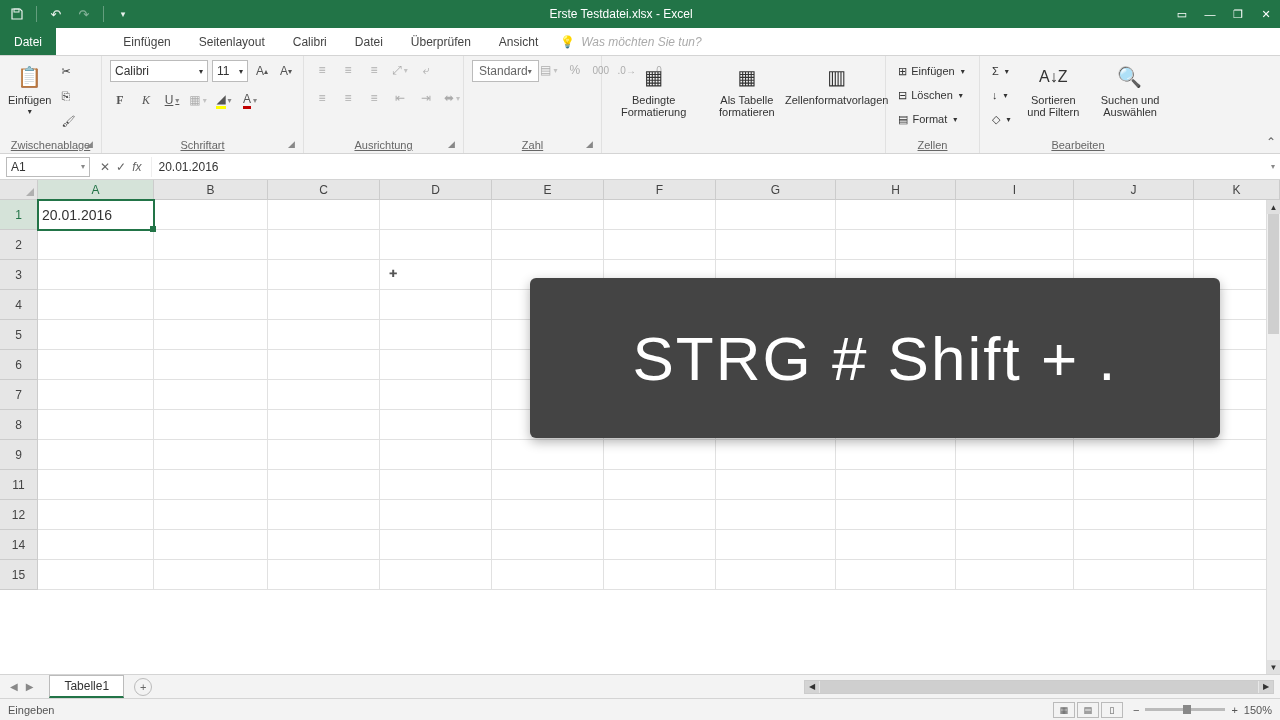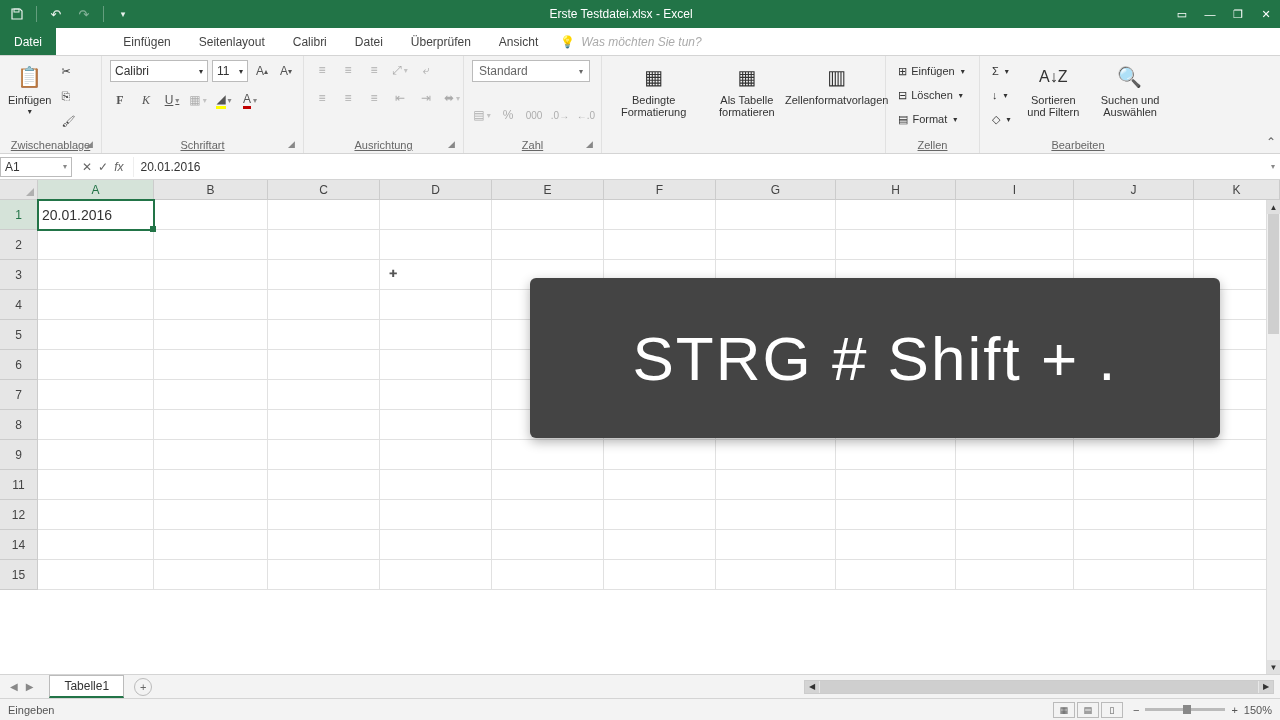--- a/index.html
+++ b/index.html
@@ -42,21 +42,21 @@
 .dd::after { content: "▾"; font-size: 8px; color: #888; margin-left: 2px; }
 .bold { font-weight: bold; font-family: Georgia, serif; }
 .italic { font-style: italic; font-family: Georgia, serif; }
 .underline { text-decoration: underline; }
 .dim { opacity: 0.45; }
 .fmt-sel { width: 118px; height: 22px; border: 1px solid #bbb; background: #fff; padding: 0 6px; font-size: 12px; display: flex; align-items: center; justify-content: space-between; color: #666; }
 .collapse-btn { position: absolute; right: 4px; bottom: 4px; font-size: 12px; color: #666; }
 
 
 .fxbar { height: 26px; border-bottom: 1px solid #d4d4d4; display: flex; align-items: center; background: #fff; }
-.namebox { width: 72px; height: 20px; border: 1px solid #bbb; padding: 0 4px; display: flex; align-items: center; justify-content: space-between; font-size: 12px; }
+.namebox { width: 84px; height: 20px; border: 1px solid #bbb; margin-left: 6px; padding: 0 4px; display: flex; align-items: center; justify-content: space-between; font-size: 12px; }
 .fx-controls { display: flex; align-items: center; gap: 6px; padding: 0 10px; color: #666; }
 .fx-input { flex: 1; height: 20px; padding: 0 6px; font-size: 12px; display: flex; align-items: center; border-left: 1px solid #eee; }
 
 
 .grid-wrap { position: absolute; top: 180px; bottom: 46px; left: 0; right: 0; overflow: hidden; background: #fff; }
 .col-headers { display: flex; height: 20px; border-bottom: 1px solid #ccc; }
 .corner { width: 38px; background: #e6e6e6; border-right: 1px solid #ccc; position: relative; }
 .corner::after { content: ""; position: absolute; right: 3px; bottom: 3px; width: 0; height: 0; border-left: 8px solid transparent; border-bottom: 8px solid #b0b0b0; }
 .colh { background: #e6e6e6; border-right: 1px solid #ccc; display: flex; align-items: center; justify-content: center; font-size: 12px; color: #444; }
 .colh.active { background: #d5e3d9; color: #227447; }
@@ -208,21 +208,21 @@
         <div class="iconbtn dim">≡</div>
         <div class="iconbtn dim">⇤</div>
         <div class="iconbtn dim">⇥</div>
         <div class="iconbtn dim dd">⬌</div>
       </div>
     </div>
     <div class="rgroup-label"><span>Ausrichtung</span><span class="launcher">◢</span></div>
   </div>
 
   <div class="rgroup" style="width:138px">
-    <div class="rgroup-body" style="flex-direction:column;gap:23px">
+    <div class="rgroup-body" style="gap:0">
       <div class="fmt-sel">
           <span>Standard</span>
           <span style="font-size:8px">▾</span>
         </div>
       <div style="display:flex;gap:6px">
         <div class="iconbtn dim dd">▤</div>
         <div class="iconbtn dim">%</div>
         <div class="iconbtn dim">
             <small>000</small>
           </div>

